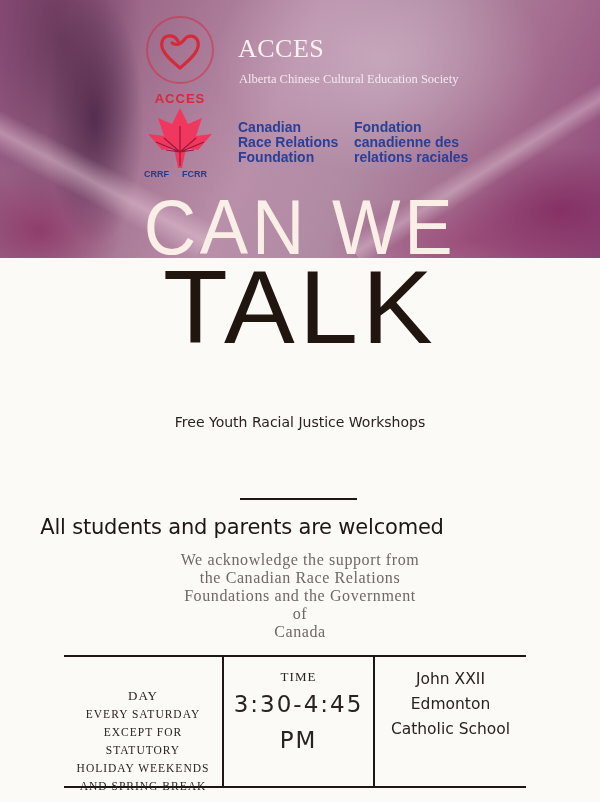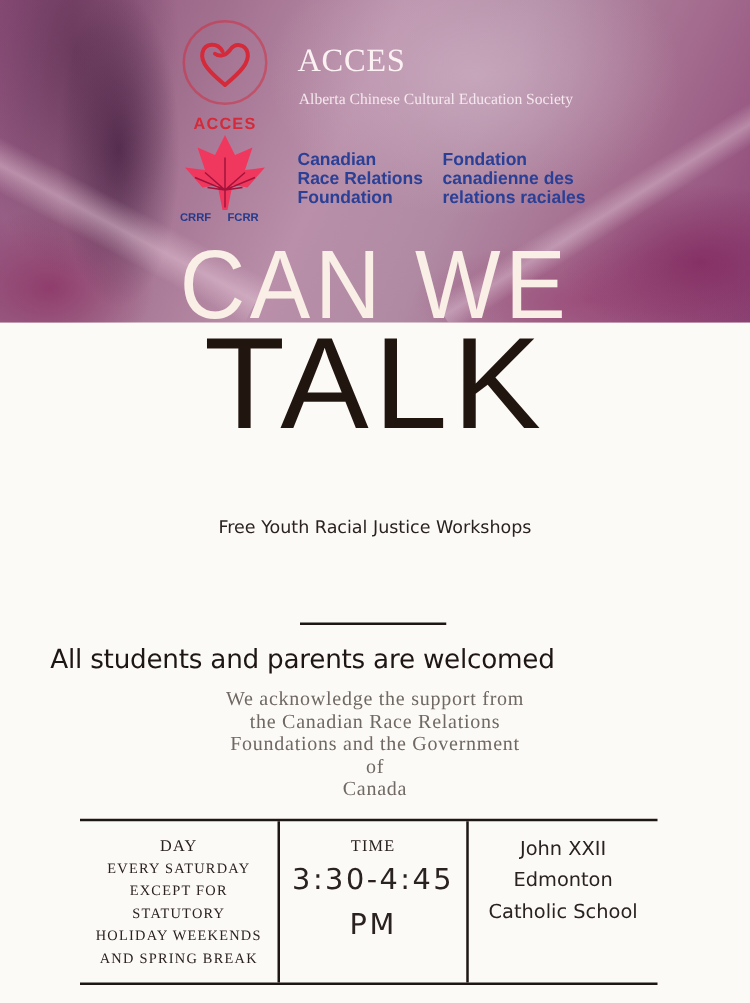--- a/index.html
+++ b/index.html
@@ -99,21 +99,21 @@
   .info-table {
     position: absolute; left: 64px; top: 655px; width: 462px; height: 133px;
     border-top: 2px solid #1d1614; border-bottom: 2px solid #1d1614;
     display: flex;
   }
   .info-cell { height: 100%; text-align: center; }
   .info-cell.day { width: 160px; border-right: 2px solid #1d1614; padding-top: 11px; }
   .info-cell.time { width: 151px; border-right: 2px solid #1d1614; padding-top: 11px; }
   .info-cell.loc { flex: 1; padding-top: 10px; }
 
-  .day-head { font-family: "Liberation Serif", serif; font-size: 13px; letter-spacing: 1px; color: #2a2220; line-height: 18px; }
+  .day-head { font-family: "Liberation Serif", serif; font-size: 13px; letter-spacing: 1px; color: #2a2220; line-height: 18px; margin-top: 19px; }
   .day-body { font-family: "Liberation Serif", serif; font-size: 11.5px; letter-spacing: 1px; color: #2a2220; line-height: 18px; }
   .time-head { font-family: "Liberation Serif", serif; font-size: 13px; letter-spacing: 1px; color: #2a2220; line-height: 18px; }
   .time-val {
     font-family: "DejaVu Sans", sans-serif; font-size: 23px; letter-spacing: 2px;
     color: #2a2220; line-height: 36px; margin-top: 0px;
   }
   .loc-body { font-family: "DejaVu Sans", sans-serif; font-size: 15.5px; color: #2a2220; line-height: 25px; padding: 0 4px; }
 </style>
 </head>
 <body>

